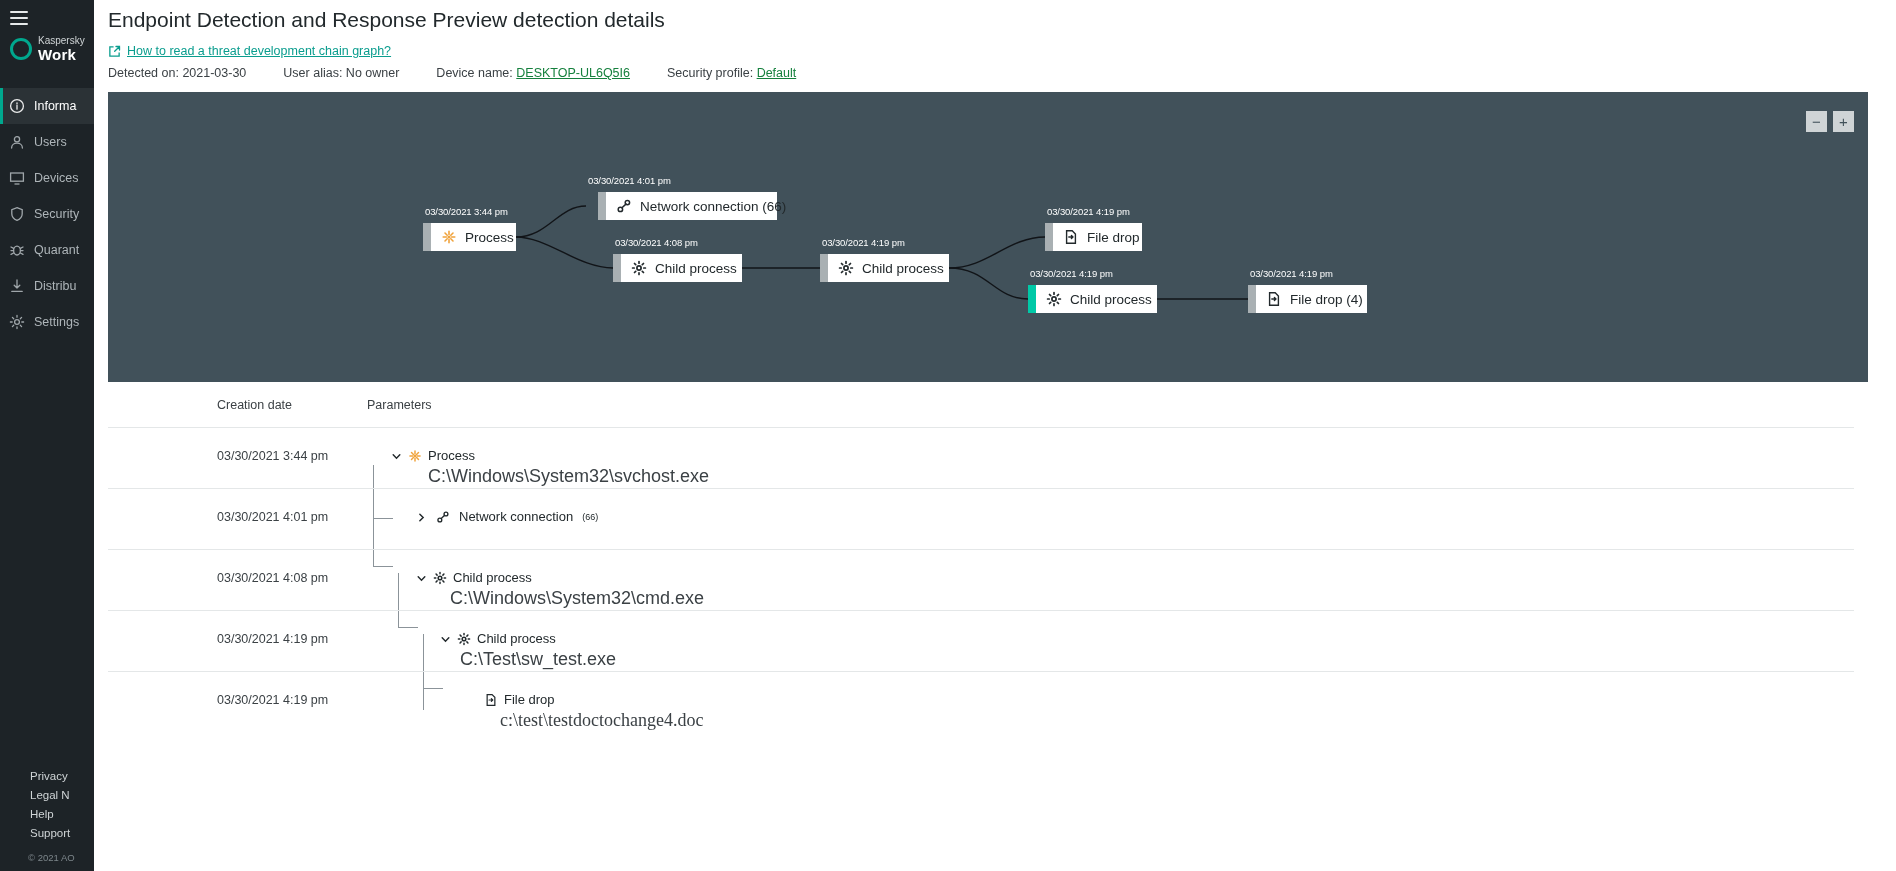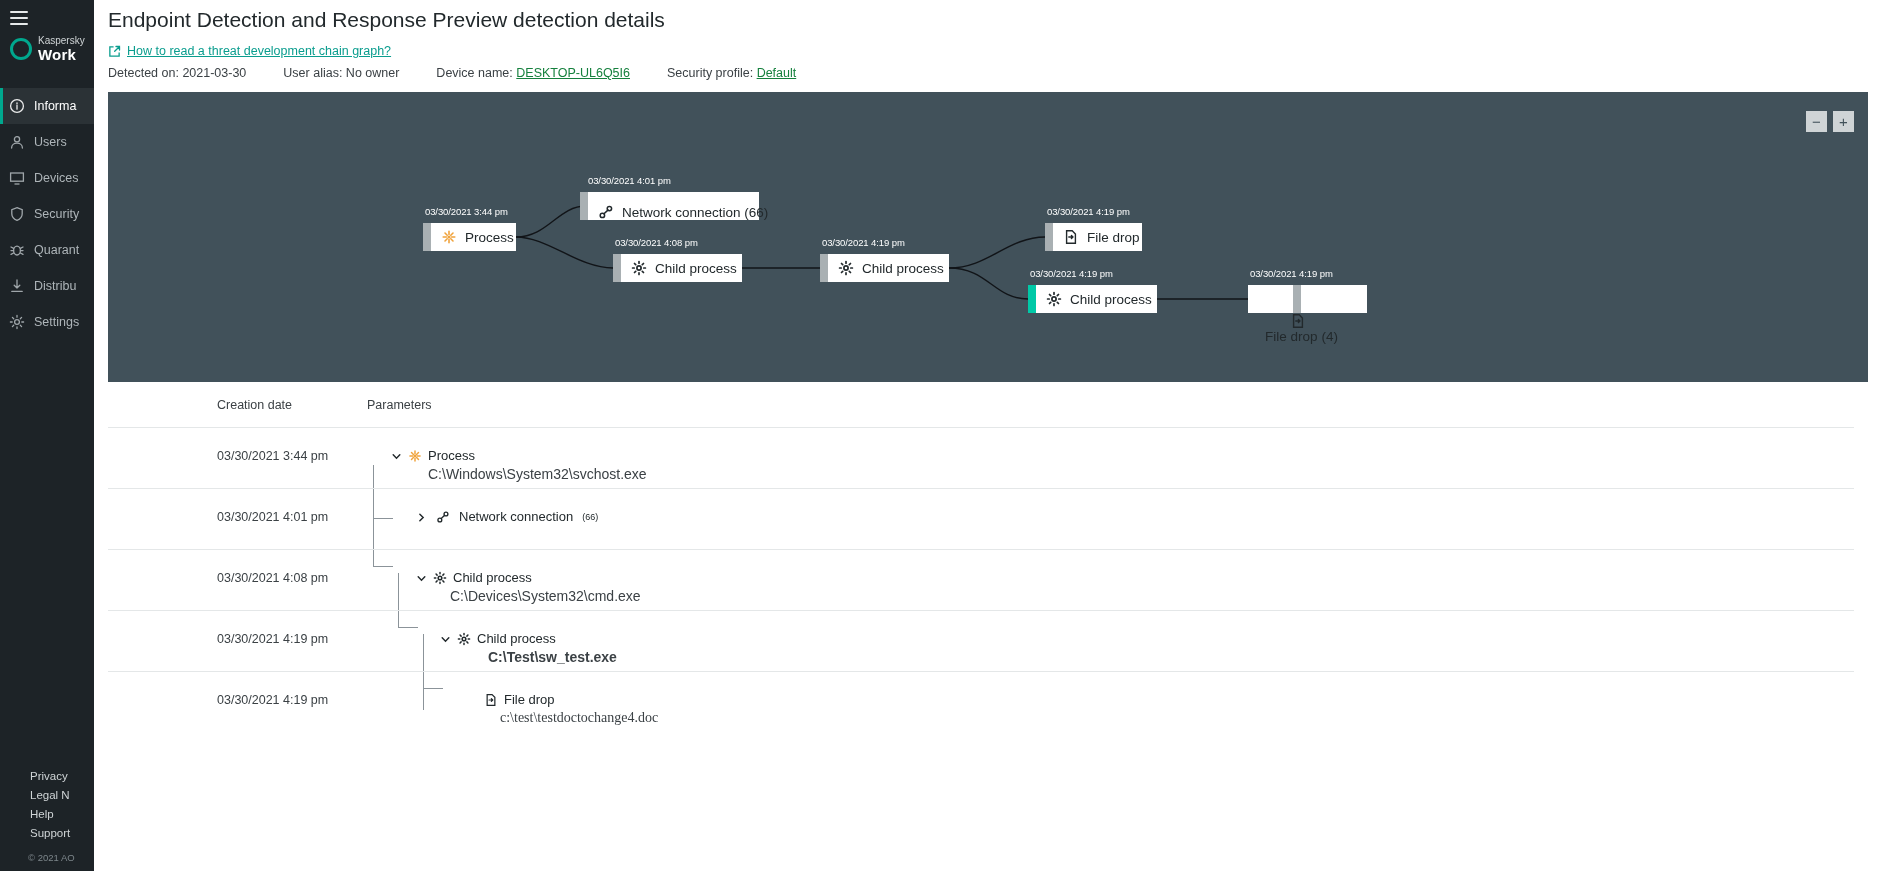--- a/index.html
+++ b/index.html
@@ -118,21 +118,21 @@
   .trow { position: relative; height: 61px; border-top: 1px solid #e4e7e8; }
   .trow .date {
     position: absolute; left: 109px; top: 21px;
     font-size: 12.5px; color: #3b4145; white-space: nowrap;
   }
   .trow .node {
     position: absolute; top: 20px; display: flex; align-items: center; gap: 6px;
     font-size: 13px; color: #22292c; white-space: nowrap;
   }
   .trow .sub {
-    position: absolute; top: 38px; font-size: 14px; color: #3b4145; white-space: nowrap;
+    position: absolute; top: 38px; font-size: 18px; color: #3b4145; white-space: nowrap;
   }
   .caret { width: 11px; height: 11px; flex: 0 0 auto; cursor: pointer; }
   .rico { width: 14px; height: 14px; flex: 0 0 auto; }
   .cnt { font-size: 9px; vertical-align: super; }
 
   .tree-line { position: absolute; background: #8b9399; }
   .vline { width: 1px; }
   .hline { height: 1px; }
 
   .scroll-track {
@@ -306,21 +306,21 @@
               <g stroke="#f0a33c" stroke-width="1.6" stroke-linecap="round">
                 <path d="M8 2.2v3.2M8 10.6v3.2M2.2 8h3.2M10.6 8h3.2M4 4l2.2 2.2M9.8 9.8 12 12M12 4 9.8 6.2M6.2 9.8 4 12"></path>
               </g>
               <circle cx="8" cy="8" r="1.6" fill="#f0a33c"></circle>
             </svg>
         </span>
         <span>Process</span>
       </div>
 
       <div class="gstamp" style="left:480px; top:83px;">03/30/2021 4:01 pm</div>
-      <div class="gnode" style="left:472px; top:100px; width:179px;align-items:flex-end;">
+      <div class="gnode" style="left:490px; top:100px; width:179px;">
         <span class="accent"></span>
         <span class="gi">
           <svg viewBox="0 0 16 16" fill="none" stroke="#22292c" stroke-width="1.5">
               <circle cx="4.4" cy="11.4" r="2.2"></circle>
               <circle cx="11.4" cy="4.6" r="2.2"></circle>
               <path d="M6 9.8 9.9 6.1" stroke-linecap="round"></path>
             </svg>
         </span>
         <span>Network connection (66)</span>
       </div>
@@ -367,21 +367,21 @@
         <span class="gi">
           <svg viewBox="0 0 16 16" fill="none" stroke="#22292c" stroke-width="1.7">
               <circle cx="8" cy="8" r="2.1"></circle>
               <path d="M8 1.6v1.6M8 12.8v1.6M1.6 8h1.6M12.8 8h1.6M3.5 3.5l1.2 1.2M11.3 11.3l1.2 1.2M12.5 3.5l-1.2 1.2M4.7 11.3l-1.2 1.2" stroke-linecap="round"></path>
             </svg>
         </span>
         <span>Child process</span>
       </div>
 
       <div class="gstamp" style="left:1142px; top:176px;">03/30/2021 4:19 pm</div>
-      <div class="gnode" style="left:1140px; top:193px; width:119px;flex-direction:column;">
+      <div class="gnode" style="left:1140px; top:193px; width:119px;">
         <span class="accent"></span>
         <span class="gi">
           <svg viewBox="0 0 16 16" fill="none" stroke="#22292c" stroke-width="1.4">
               <path d="M3.6 1.8h5.6l3.2 3.2v9.2H3.6z"></path>
               <path d="M5.8 8h4.2m0 0L8.4 6.4M10 8 8.4 9.6" stroke-linecap="round"></path>
             </svg>
         </span>
         <span>File drop (4)</span>
       </div>
 
@@ -441,36 +441,36 @@
         <span class="node" style="left:308px;">
           <span class="caret"><svg viewBox="0 0 12 12" fill="none" stroke="#22292c" stroke-width="1.6">
                 <path d="M2.4 4.2 6 7.8l3.6-3.6" stroke-linecap="round"></path>
               </svg></span>
           <span class="rico"><svg viewBox="0 0 16 16" fill="none" stroke="#22292c" stroke-width="1.7">
                 <circle cx="8" cy="8" r="2.1"></circle>
                 <path d="M8 1.6v1.6M8 12.8v1.6M1.6 8h1.6M12.8 8h1.6M3.5 3.5l1.2 1.2M11.3 11.3l1.2 1.2M12.5 3.5l-1.2 1.2M4.7 11.3l-1.2 1.2" stroke-linecap="round"></path>
               </svg></span>
           <span>Child process</span>
         </span>
-        <span class="sub" style="left:342px;">C:\Devices\System32\cmd.exe</span>
+        <span class="sub" style="left:342px;">C:\Windows\System32\cmd.exe</span>
       </div>
 
       <div class="trow">
         <span class="date">03/30/2021 4:19 pm</span>
         <span class="node" style="left:332px;">
           <span class="caret"><svg viewBox="0 0 12 12" fill="none" stroke="#22292c" stroke-width="1.6">
                 <path d="M2.4 4.2 6 7.8l3.6-3.6" stroke-linecap="round"></path>
               </svg></span>
           <span class="rico"><svg viewBox="0 0 16 16" fill="none" stroke="#22292c" stroke-width="1.7">
                 <circle cx="8" cy="8" r="2.1"></circle>
                 <path d="M8 1.6v1.6M8 12.8v1.6M1.6 8h1.6M12.8 8h1.6M3.5 3.5l1.2 1.2M11.3 11.3l1.2 1.2M12.5 3.5l-1.2 1.2M4.7 11.3l-1.2 1.2" stroke-linecap="round"></path>
               </svg></span>
           <span>Child process</span>
         </span>
-        <span class="sub" style="left:380px;font-weight:bold;">C:\Test\sw_test.exe</span>
+        <span class="sub" style="left:352px;">C:\Test\sw_test.exe</span>
       </div>
 
       <div class="trow">
         <span class="date">03/30/2021 4:19 pm</span>
         <span class="node" style="left:376px;">
           <span class="rico"><svg viewBox="0 0 16 16" fill="none" stroke="#22292c" stroke-width="1.4">
                 <path d="M3.6 1.8h5.6l3.2 3.2v9.2H3.6z"></path>
                 <path d="M5.8 8h4.2m0 0L8.4 6.4M10 8 8.4 9.6" stroke-linecap="round"></path>
               </svg></span>
           <span>File drop</span>

